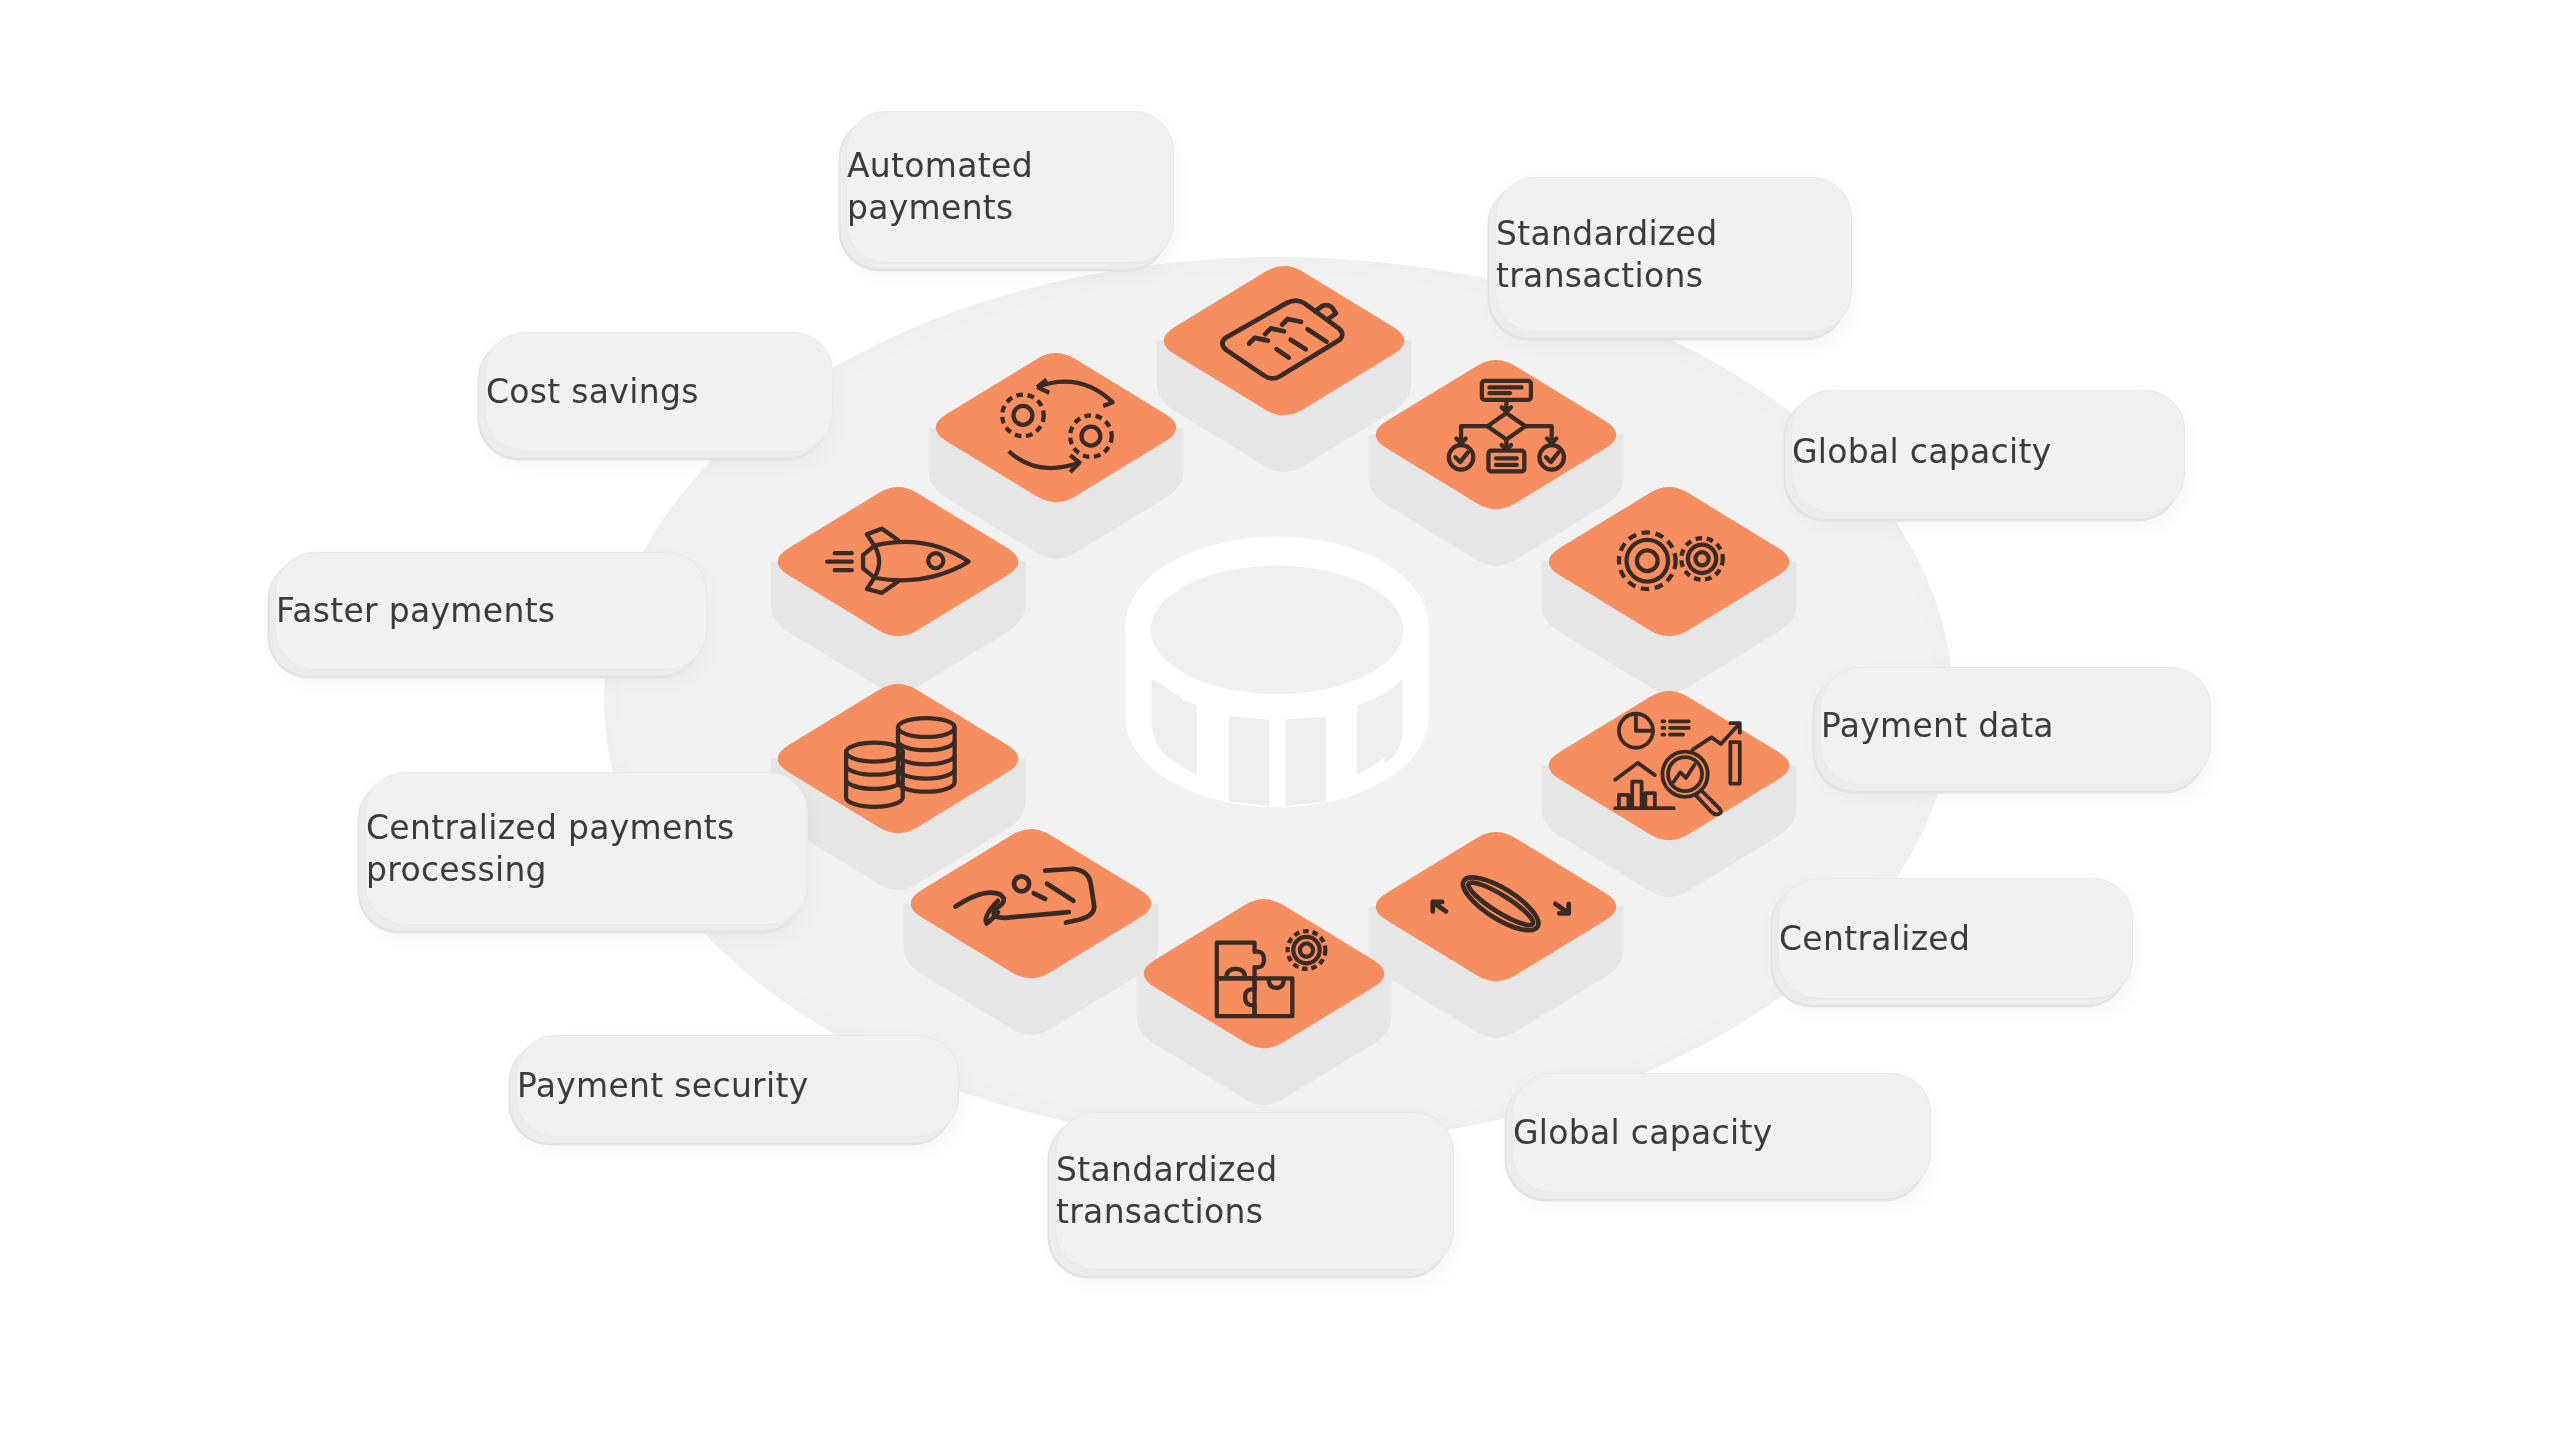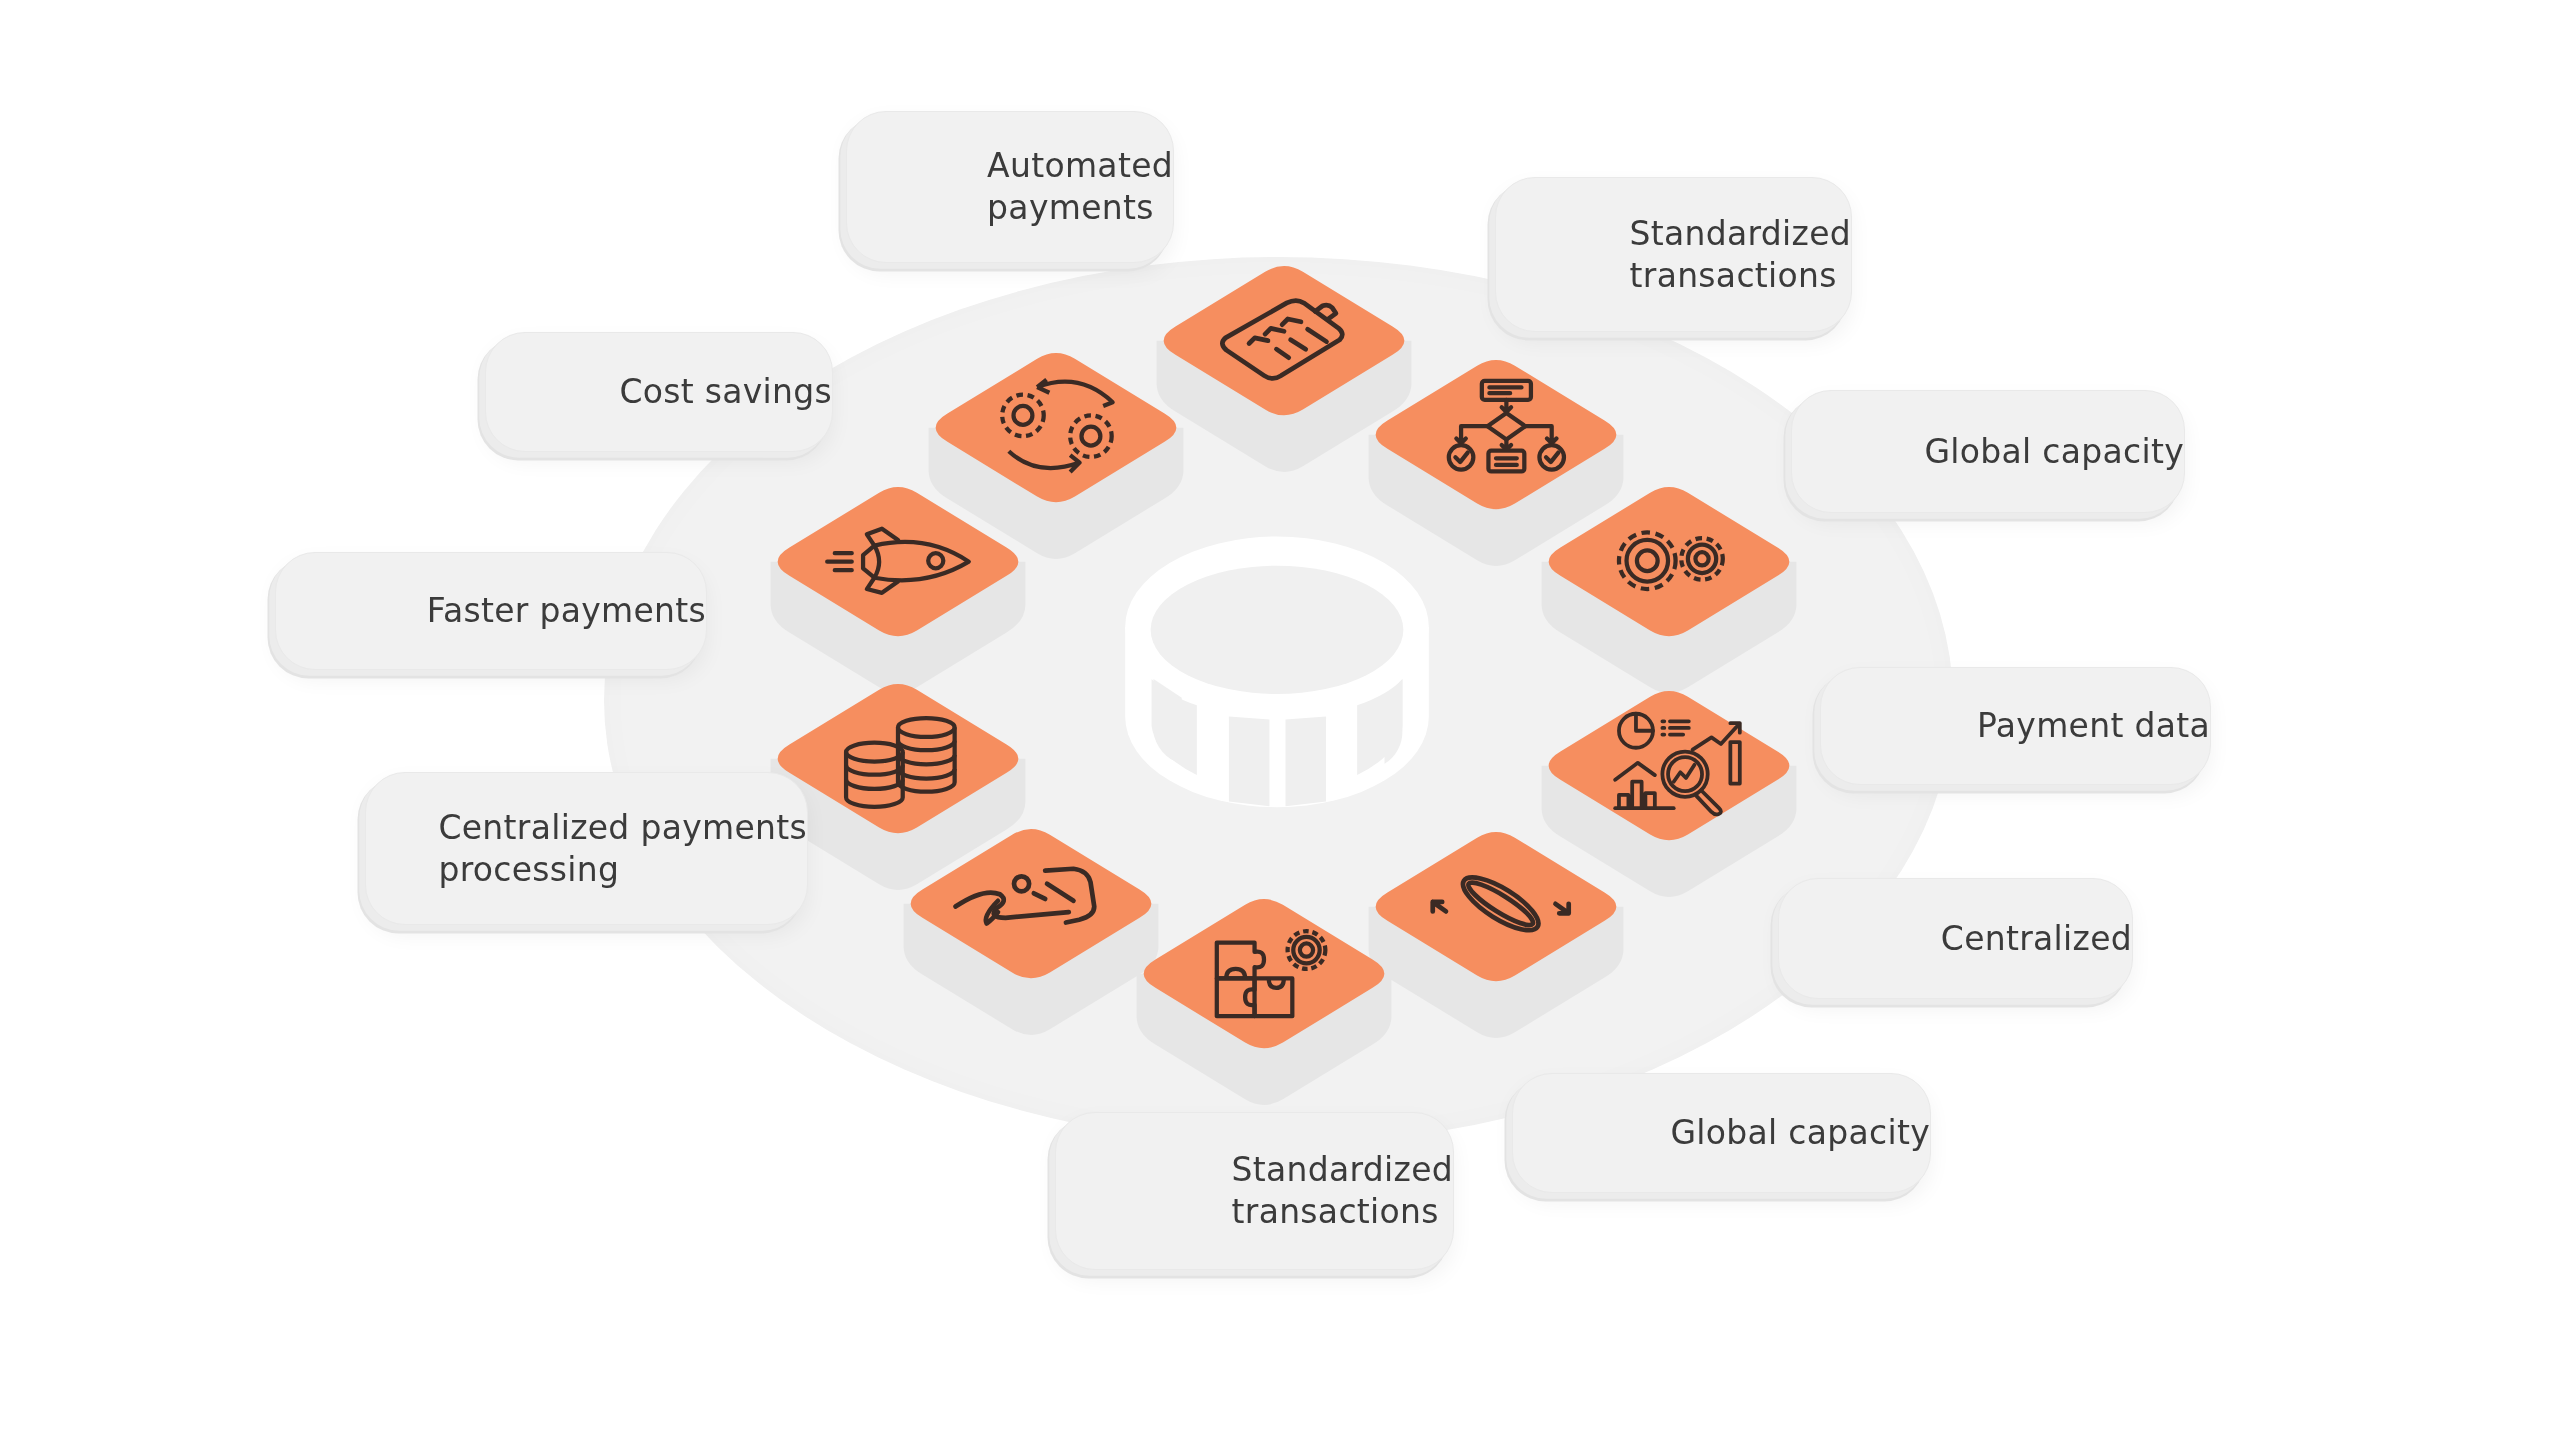--- a/index.html
+++ b/index.html
@@ -13,21 +13,21 @@
     position:absolute; left:604px; top:257px; width:1349px; height:887px;
     border-radius:50%; background:#f2f2f2;
     box-shadow: 0 0 38px rgba(0,0,0,0.02) inset;
   }
   .cylinder { position:absolute; left:1106px; top:528px; width:342px; height:298px; }
   .card {
     position:absolute; box-sizing:border-box;
     background:#f1f1f1; border-radius:40px;
     border:1.9px solid #e9e9e9;
     box-shadow: -5.7px 5.7px 0 0 #ececec, -6.6px 7.5px 0 0.9px #e3e3e3, 0 9.4px 21px rgba(0,0,0,0.05);
-    display:flex; align-items:center; justify-content:flex-end;
+    display:flex; align-items:center; justify-content:flex-start;
   }
   .card-text {
     color:#3b3b3b; font-size:33px; font-weight:500; line-height:42px;
     letter-spacing:0.3px; white-space:pre-line; text-align:left;
   }
   .tile { position:absolute; width:274px; height:236px; }
   .tile svg { width:100%; height:100%; overflow:visible; }
 </style>
 </head>
 <body>
@@ -235,20 +235,23 @@
   <div class="card" style="left:1820px;top:667px;width:391px;height:118px;">
     <span class="card-text">Payment data</span>
   </div>
   <div class="card" style="left:365px;top:772px;width:443px;height:153px;">
     <span class="card-text">Centralized payments
 processing</span>
   </div>
   <div class="card" style="left:1778px;top:878px;width:355px;height:121px;">
     <span class="card-text">Centralized</span>
   </div>
+  <div class="card" style="left:516px;top:1035px;width:443px;height:102px;">
+    <span class="card-text">Payment security</span>
+  </div>
   <div class="card" style="left:1512px;top:1073px;width:419px;height:120px;">
     <span class="card-text">Global capacity</span>
   </div>
   <div class="card" style="left:1055px;top:1112px;width:399px;height:158px;">
     <span class="card-text">Standardized
 transactions</span>
   </div>
 
 </div>
 

